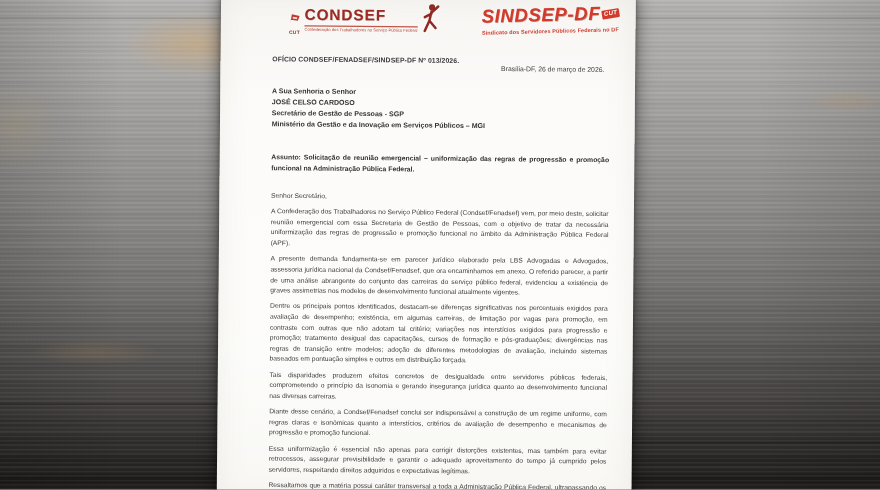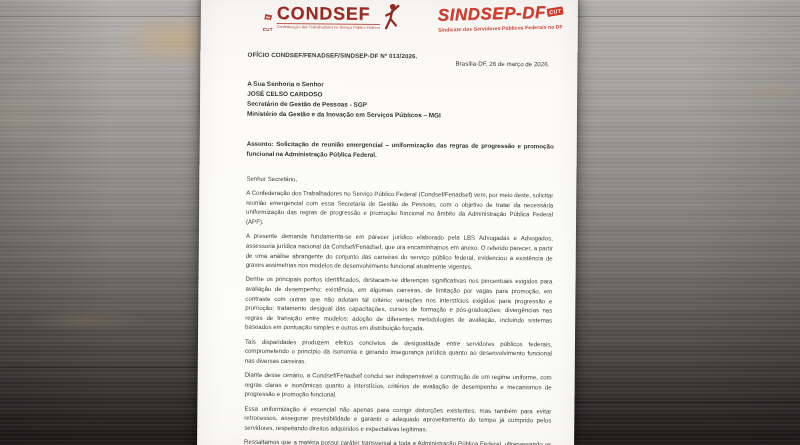--- a/index.html
+++ b/index.html
@@ -50,21 +50,21 @@
   
   .logo-row {
     position: absolute; top: 14px; left: 60px; right: 14px;
     display: flex; justify-content: space-between; align-items: flex-start;
   }
   .condsef { display: flex; align-items: flex-start; }
   .cut-mini { width: 14px; margin-top: 5px; text-align: center; }
   .cut-mini .cut-txt { font-size: 4.5px; font-weight: 800; color: #9c2a22; letter-spacing: 0.2px; line-height: 4px; }
   .condsef-main { margin-left: 2px; }
   .condsef-name {
-    font-size: 18px; font-weight: 800; letter-spacing: 0.8px;
+    font-size: 14px; font-weight: 800; letter-spacing: 0.8px;
     color: #9c2a22; line-height: 17px; font-stretch: condensed;
     text-shadow: 0.4px 0.4px 0 rgba(120,30,20,0.35);
   }
   .condsef-tagline {
     margin-top: 1px; padding-top: 1px;
     border-top: 1px solid #c0554a;
     font-size: 3.8px; color: #b5443a; white-space: nowrap; line-height: 5px;
   }
   .runner { margin-left: 2px; margin-top: -3px; color: #8f2a22; }
 

